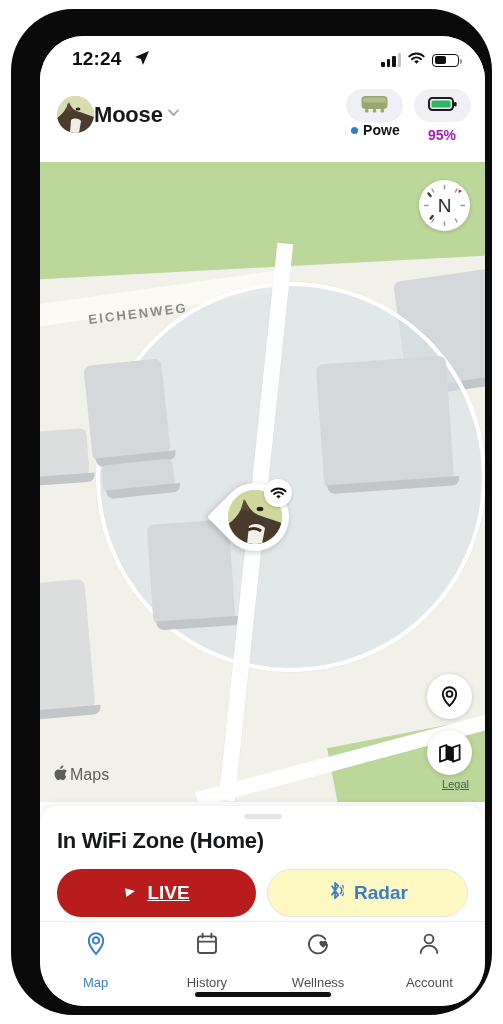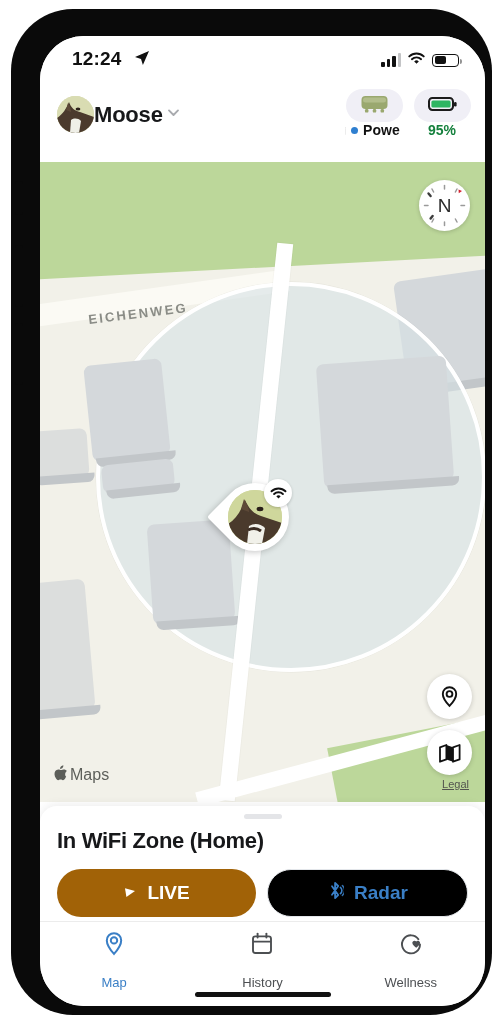--- a/index.html
+++ b/index.html
@@ -61,21 +61,21 @@
   .pet-name{font-size:22px;font-weight:bold;color:#17181a;letter-spacing:-.2px;}
   .chev{margin-left:2px;}
 
   .hdr-right{position:absolute;right:14px;top:5px;display:flex;gap:10px;}
   .hdr-stat{width:58px;display:flex;flex-direction:column;align-items:center;}
   .stat-pill{
     width:57px;height:33px;border-radius:17px;background:#f0eff6;
     display:flex;align-items:center;justify-content:center;
   }
   .stat-cap{
-    font-size:14px;font-weight:bold;color:#15803d;
+    margin-top:5px;font-size:14px;font-weight:bold;color:#a21caf;
     white-space:nowrap;max-width:58px;overflow:hidden;text-overflow:clip;
     display:flex;align-items:center;gap:5px;
   }
   .cap-dot{width:7px;height:7px;border-radius:50%;background:#2f7fd0;flex:none;}
   .marquee-clip{
     width:58px;overflow:hidden;position:relative;height:18px;
   }
   .marquee-inner{
     position:absolute;left:-16px;top:0;display:flex;align-items:center;gap:5px;
     font-size:14px;font-weight:bold;color:#111;white-space:nowrap;
@@ -203,22 +203,22 @@
     font-size:22px;font-weight:bold;color:#17181a;letter-spacing:-.3px;
   }
   .sheet-actions{
     position:absolute;left:17px;right:17px;top:63px;display:flex;gap:11px;
   }
   .btn{
     flex:1;height:48px;border-radius:24px;
     display:flex;align-items:center;justify-content:center;gap:10px;
     font-size:19px;font-weight:bold;box-sizing:border-box;
   }
-  .btn-live{background:#a16207;color:#ffffff;}
-  .btn-radar{background:#000000;color:#3a7fc6;border:1.5px solid #e3e6ea;gap:10px;}
+  .btn-live{background:#b91c1c;color:#ffffff;text-decoration:underline;}
+  .btn-radar{background:#fef9c3;color:#3a7fc6;border:1.5px solid #e3e6ea;gap:10px;}
 
   
   .tabbar{
     position:absolute;left:0;bottom:0;width:445px;height:85px;
     background:#ffffff;border-top:1px solid #ececec;z-index:30;
     display:flex;align-items:flex-start;padding-top:9px;box-sizing:border-box;
   }
   .tab{
     flex:1;display:flex;flex-direction:column;align-items:center;gap:14px;
   }
@@ -468,18 +468,27 @@
           <span>
             <svg width="24" height="26" viewBox="0 0 24 26">
               <path d="M19.4 8.2A9 9 0 1 0 21 13.4" fill="none" stroke="#4c4f52" stroke-width="1.9" stroke-linecap="round"></path>
               <path d="M17.2 10.4c-.9-.9-2.4-.9-3.3 0-.4.4-.6.9-.6 1.4 0 1.9 2.4 3.7 3.9 4.9 1.5-1.2 3.9-3 3.9-4.9 0-.5-.2-1-.6-1.4-.9-.9-2.4-.9-3.3 0z" fill="#4c4f52"></path>
             </svg>
           </span>
           <span class="tab-label">Wellness</span>
         </div>
 
 
+        <div class="tab">
+          <span>
+            <svg width="24" height="26" viewBox="0 0 24 26">
+              <circle cx="12" cy="8" r="4.4" fill="none" stroke="#4c4f52" stroke-width="1.9"></circle>
+              <path d="M3.8 22c0-4.3 3.7-7.4 8.2-7.4s8.2 3.1 8.2 7.4" fill="none" stroke="#4c4f52" stroke-width="1.9" stroke-linecap="round"></path>
+            </svg>
+          </span>
+          <span class="tab-label">Account</span>
+        </div>
       </div>
 
       <div class="home-indicator"></div>
     </div>
   </div>
 </div>
 
 </body></html>

